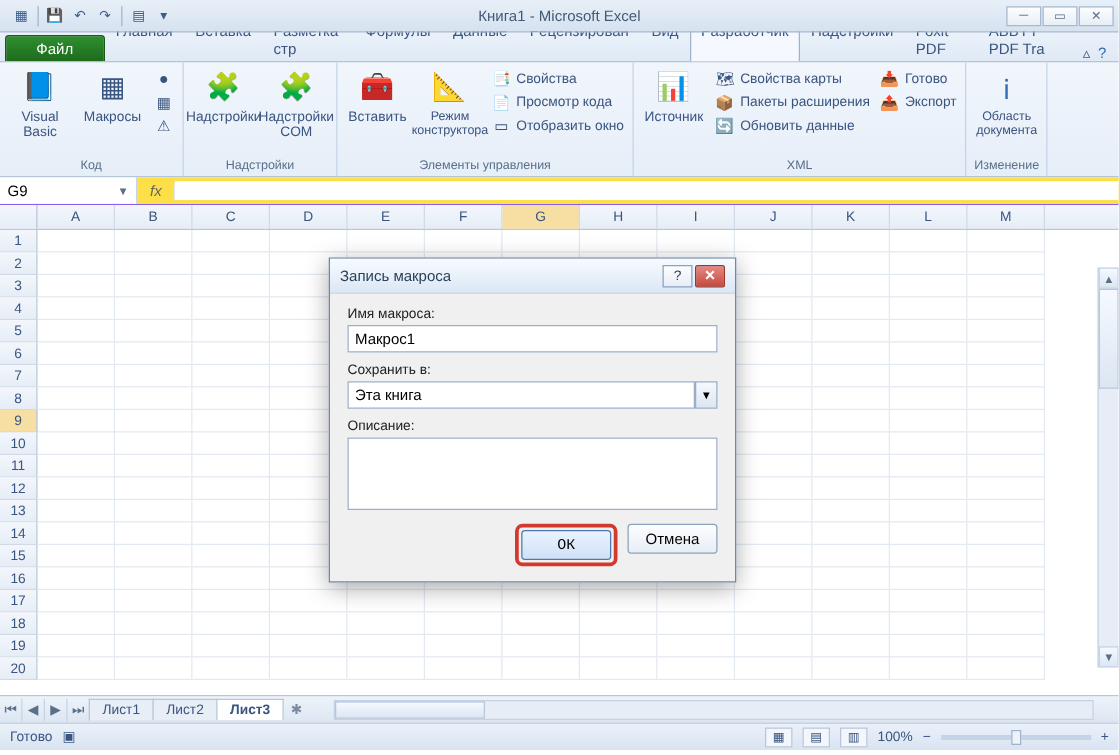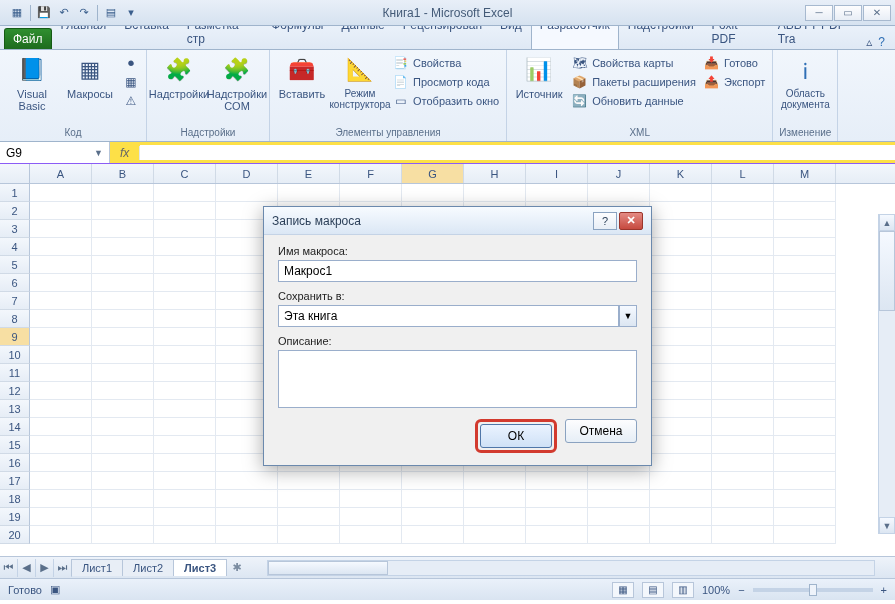--- a/index.html
+++ b/index.html
@@ -9,21 +9,21 @@
 .titlebar { height: 26px; background: linear-gradient(#e8eff8,#d6e2f0); border-bottom: 1px solid #9fb4cc; display: flex; align-items: center; position: relative; }
 .qat { display: flex; gap: 2px; padding-left: 8px; align-items: center; }
 .qat-item { width: 18px; height: 18px; display: flex; align-items: center; justify-content: center; font-size: 11px; color:#3a5e8c; }
 .qat-sep { width:1px; height:16px; background:#9fb4cc; margin:0 2px; }
 .title-text { position: absolute; left: 50%; transform: translateX(-50%); font-size: 12px; color: #435a77; }
 .winbtns { position: absolute; right: 4px; display: flex; gap: 1px; }
 .winbtn { width: 28px; height: 16px; border: 1px solid #a7b9cf; background: linear-gradient(#fdfdfe,#e8eef6); font-size: 10px; display:flex; align-items:center; justify-content:center; color:#5a6f8a; }
 
 
 .tabs { height: 24px; background: linear-gradient(#eaf1fa,#dfe9f5); border-bottom: 1px solid #9fb4cc; display: flex; align-items: flex-end; padding-left: 4px; gap:0; }
-.file-tab { background: linear-gradient(#2f8f2f,#1d6b1d); color: #fff; padding: 3px 8px; border-radius: 3px 3px 0 0; font-size: 12px; border:1px solid #155a15; border-bottom:none; }
+.file-tab { background: linear-gradient(#2f8f2f,#1d6b1d); color: #fff; padding: 3px 24px; border-radius: 3px 3px 0 0; font-size: 12px; border:1px solid #155a15; border-bottom:none; }
 .tab { padding: 3px 8px; font-size: 12px; color: #3a5580; cursor: default; border:1px solid transparent; border-bottom:none; }
 .tab.active { background: #f5f9ff; border-color:#9fb4cc; color:#3a5580; border-radius:3px 3px 0 0; }
 .tabs-right { margin-left:auto; display:flex; gap:6px; padding-right:10px; align-items:center; color:#3a5580; font-size:12px; }
 
 
 .ribbon { height: 92px; background: linear-gradient(#f1f6fc,#e6eef8); border-bottom: 1px solid #9fb4cc; display: flex; }
 .group { border-right: 1px solid #c4d3e6; display: flex; flex-direction: column; padding: 2px 4px; }
 .group-body { flex: 1; display: flex; align-items: flex-start; gap: 2px; }
 .group-title { font-size: 10px; color: #5a6f8a; text-align: center; padding: 1px 0; }
 .big-btn { width: 56px; display: flex; flex-direction: column; align-items: center; justify-content: center; padding: 2px; text-align: center; font-size: 11px; color:#3a5580; gap:2px; }
@@ -69,39 +69,39 @@
 .zoom-slider { width:120px; height:4px; background:#c4d3e6; position:relative; }
 .zoom-slider .zthumb { position:absolute; left:50%; top:-4px; width:8px; height:12px; background:#eef3fa; border:1px solid #9fb4cc; transform:translateX(-50%); }
 
 
 .vscroll { position:absolute; right:0; top:50px; width:17px; bottom:22px; background:#e6edf6; border-left:1px solid #c4d3e6; }
 .vscroll .vbtn { height:17px; background:linear-gradient(#f5f9ff,#dce6f2); border:1px solid #c4d3e6; display:flex; align-items:center; justify-content:center; font-size:9px; color:#5a6f8a; }
 .vscroll .vtrack { position:absolute; top:17px; bottom:17px; left:0; right:0; }
 .vscroll .vthumb { position:absolute; top:0; height:80px; left:0; right:0; background:linear-gradient(#f5f9ff,#dce6f2); border:1px solid #b7c6da; }
 
 
-.dialog { position:absolute; left:263px; top:206px; width:389px; background:#f0f0f0; border:1px solid #6b89ad; box-shadow:0 4px 18px rgba(0,0,0,0.35); }
+.dialog { position:absolute; left:263px; top:206px; width:326px; background:#f0f0f0; border:1px solid #6b89ad; box-shadow:0 4px 18px rgba(0,0,0,0.35); }
 .dlg-title { height:28px; background:linear-gradient(#f7fbff,#dbe7f5); display:flex; align-items:center; padding:0 8px; color:#2b3f58; font-size:12px; border-bottom:1px solid #c4d3e6; }
 .dlg-title .dlg-btns { margin-left:auto; display:flex; gap:2px; }
 .dlg-title .dbtn { width:24px; height:18px; border:1px solid #8aa2c0; background:linear-gradient(#fdfdfe,#e8eef6); display:flex; align-items:center; justify-content:center; font-size:11px; }
 .dlg-title .dbtn.close { background:linear-gradient(#e48a83,#c64a3f); color:#fff; border-color:#9a352c; border-radius:2px; font-weight:bold; }
 .dlg-body { padding:10px 14px 12px; }
 .field { margin-bottom:8px; }
 .field label { font-size:11px; color:#222; display:block; margin-bottom:3px; }
 .field input[type=text] { width:100%; border:1px solid #9aaecb; padding:3px 5px; font-size:12px; background:#fff; }
 .shortcut-row { display:flex; align-items:center; gap:4px; font-size:12px; padding-left:24px; }
 .shortcut-row input { width:32px; border:1px solid #9aaecb; padding:2px 4px; font-size:12px; text-align:left; }
 .select-wrap { display:flex; }
 .select-wrap input { flex:1; border:1px solid #9aaecb; border-right:none; padding:3px 5px; font-size:12px; }
 .select-wrap .ddbtn { width:18px; border:1px solid #9aaecb; background:linear-gradient(#f5f9ff,#dce6f2); display:flex; align-items:center; justify-content:center; font-size:9px; }
 .field textarea { width:100%; height:58px; border:1px solid #9aaecb; padding:3px 5px; font-size:12px; resize:none; background:#fff; }
 .dlg-buttons { display:flex; justify-content:flex-end; gap:8px; margin-top:8px; }
 .dlg-buttons button { width:72px; height:24px; border:1px solid #8aa2c0; background:linear-gradient(#fdfdfe,#e6eef6); font-size:12px; border-radius:3px; }
 .dlg-buttons .ok-wrap { border:3px solid #d23a2e; border-radius:6px; padding:2px; }
-.dlg-buttons .ok-wrap button { border:1px solid #4f76a8; background:linear-gradient(#eaf3ff,#cfe1f6); }
+.dlg-buttons .ok-wrap button { border:1px solid #4f76a8; background:linear-gradient(#eaf3ff,#cfe1f6);font-family:Liberation Mono, monospace; }
 </style>
 </head>
 <body>
 
 <div class="titlebar">
   <div class="qat">
     <span class="qat-item">▦</span>
     <span class="qat-sep"></span>
     <span class="qat-item">💾</span>
     <span class="qat-item">↶</span>

